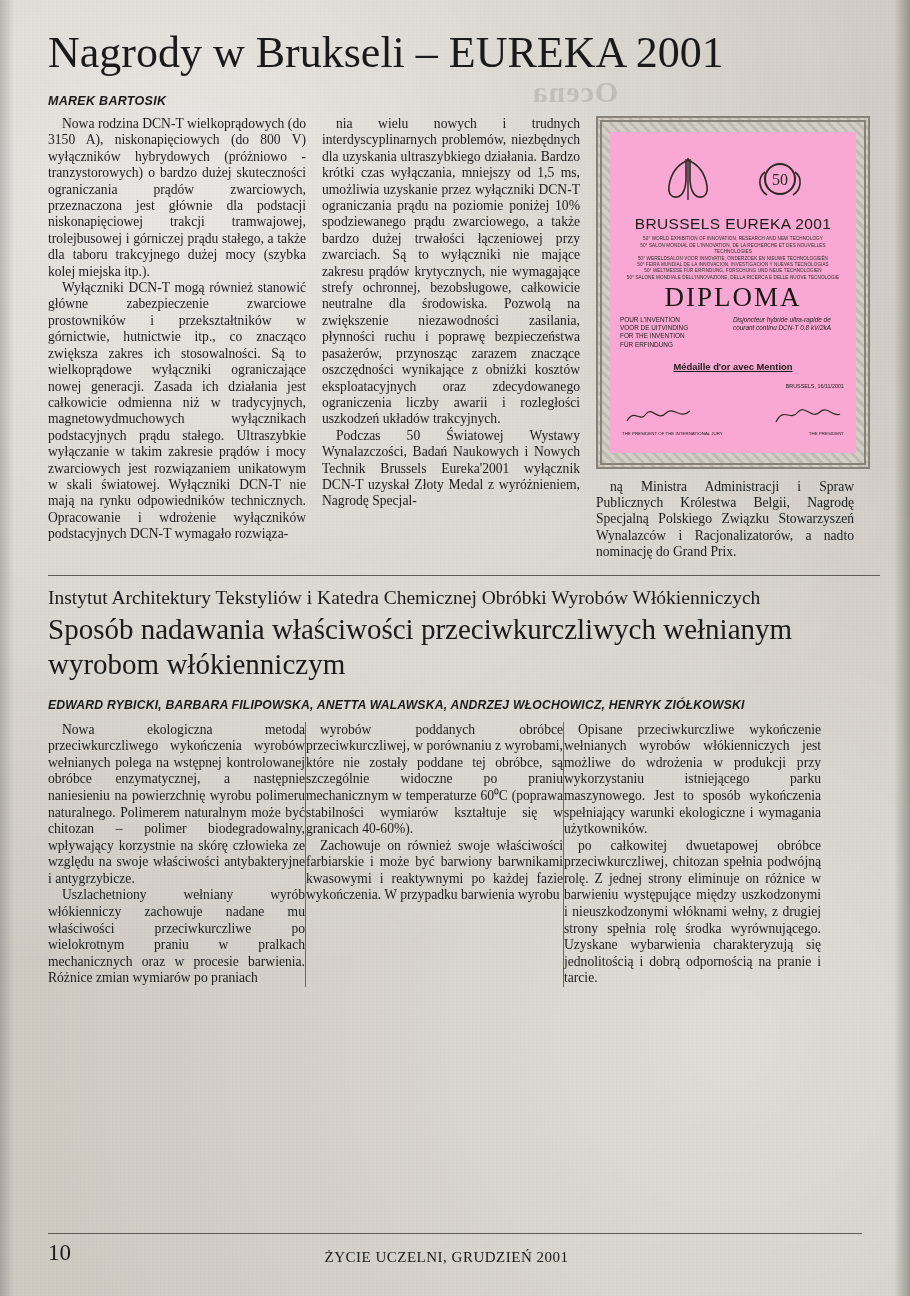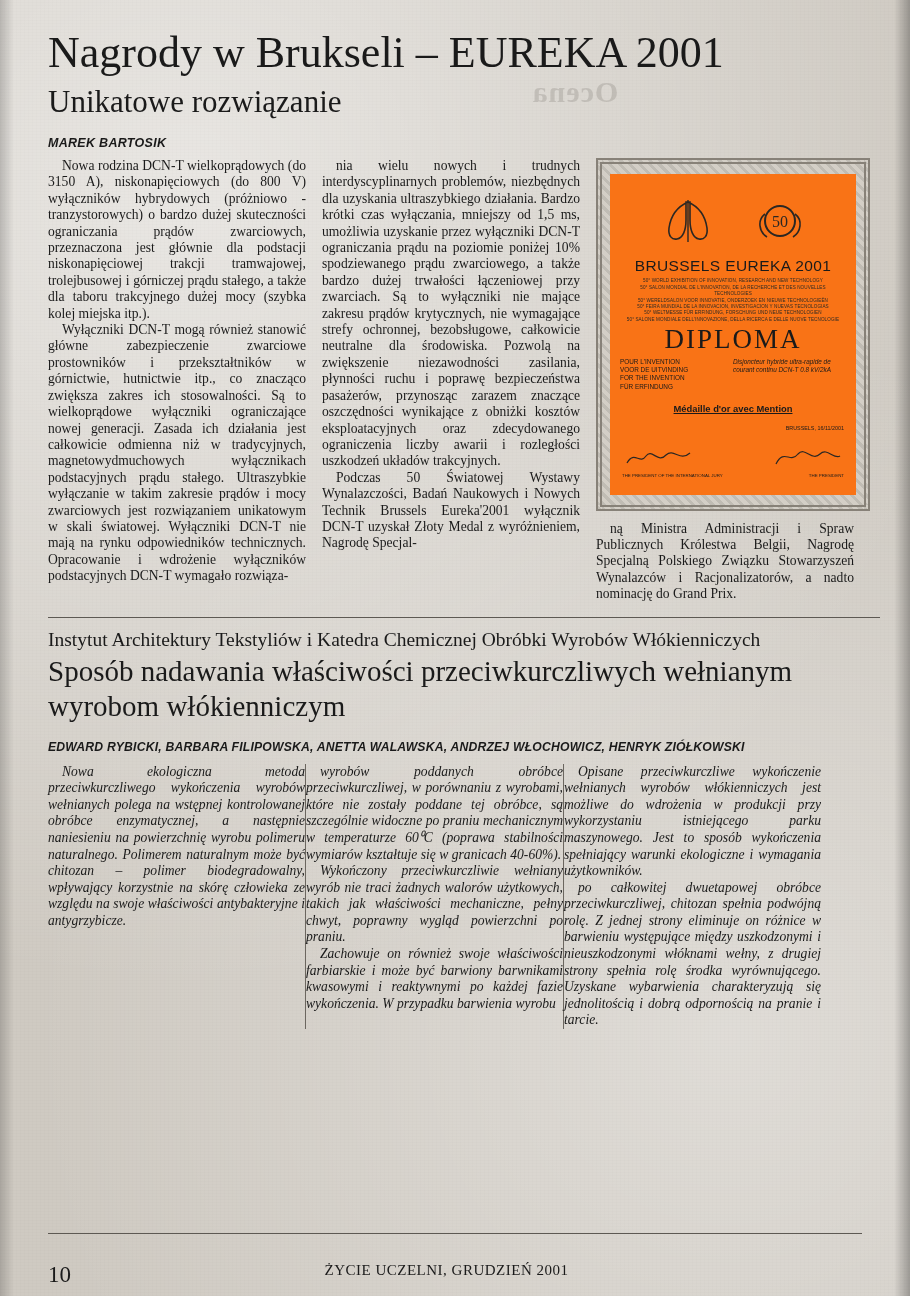--- a/index.html
+++ b/index.html
@@ -95,21 +95,21 @@
   .diploma .frame{
     position:absolute;inset:0;
     border:6px double #7a746b;
     opacity:.85;
     background-image:repeating-linear-gradient(45deg, rgba(0,0,0,.10) 0 3px, rgba(0,0,0,0) 3px 7px);
     background-clip:border-box;
     pointer-events:none;
   }
   .diploma .inner{
     position:relative;
-    background:#f97316;
+    background:#f9a8d4;
     margin:6px;
     padding:8px 6px 10px 6px;
   }
   .dip-emblems{display:flex;justify-content:center;align-items:center;gap:36px;margin:12px 0 10px 0;}
   .emb-wings{width:58px;height:46px;}
   .emb-50{width:54px;height:54px;}
   .dip-brussels{
     font-family:"Liberation Sans", sans-serif;
     font-weight:normal;
     font-size:15.5px;
@@ -171,31 +171,31 @@
     font-size:19.5px;font-weight:400;margin:10px 0 2px 0;line-height:24px;
   }
   .section2 h2.t2{
     font-size:29px;font-weight:400;line-height:35px;margin:2px 0 0 0;
   }
   .authors2{
     font-family:"Liberation Sans", sans-serif;
     font-style:italic;font-weight:bold;font-size:12.2px;
     margin:16px 0 10px 0;letter-spacing:.2px;
   }
-  .cols3b{display:flex;font-style:italic;}
+  .cols3b{display:flex;}
   .colb{
     width:257px;font-size:13.6px;line-height:16.6px;text-align:justify;hyphens:auto;
   }
   .colb p{margin:0;text-indent:14px;}
   .vdiv{
     width:0;border-left:1px solid #6b665f;
   }
   .footer{
-    position:absolute;left:48px;right:48px;bottom:8px;
-    display:flex;align-items:flex-start;margin-top:8px;
+    position:absolute;left:48px;right:48px;bottom:30px;
+    display:flex;align-items:flex-end;margin-top:8px;
   }
   .footer .pno{font-size:23px;}
   .footer .ftxt{
     flex:1;text-align:center;font-size:15px;letter-spacing:.5px;
     padding-right:40px;
   }
   .footer-rule{
     position:absolute;left:48px;right:48px;bottom:62px;border-top:1px solid #5d5953;
   }
   .edge-shadow{
@@ -215,21 +215,20 @@
 <div class="page">
   <div class="grain"></div>
 
   <div class="ghost">
     <div class="g-big">Ocena</div>
   </div>
 
   <div class="content">
 
     <h1 class="main-title">Nagrody w Brukseli – EUREKA 2001</h1>
-    <h2 class="sub-title">Unikatowe rozwiązanie</h2>
     <div class="authors">MAREK BARTOSIK</div>
 
     <div class="cols3">
 
       <div class="col">
         <p class="first">Nowa rodzina DCN-T wielkoprądowych (do 3150 A), niskonapięciowych (do 800 V) wyłączników hybrydowych (próżniowo - tranzystorowych) o bardzo dużej skuteczności ograniczania prądów zwarciowych, przeznaczona jest głównie dla podstacji niskonapięciowej trakcji tramwajowej, trolejbusowej i górniczej prądu stałego, a także dla taboru trakcyjnego dużej mocy (szybka kolej miejska itp.).</p>
         <p>Wyłączniki DCN-T mogą również stanowić główne zabezpieczenie zwarciowe prostowników i przekształtników w górnictwie, hutnictwie itp., co znacząco zwiększa zakres ich stosowalności. Są to wielkoprądowe wyłączniki ograniczające nowej generacji. Zasada ich działania jest całkowicie odmienna niż w tradycyjnych, magnetowydmuchowych wyłącznikach podstacyjnych prądu stałego. Ultraszybkie wyłączanie w takim zakresie prądów i mocy zwarciowych jest rozwiązaniem unikatowym w skali światowej. Wyłączniki DCN-T nie mają na rynku odpowiedników technicznych. Opracowanie i wdrożenie wyłączników podstacyjnych DCN-T wymagało rozwiąza-</p>
       </div>
 
       <div class="col">
@@ -310,25 +309,25 @@
     <hr class="rule">
 
     <div class="section2">
       <h3 class="inst">Instytut Architektury Tekstyliów i Katedra Chemicznej Obróbki Wyrobów Włókienniczych</h3>
       <h2 class="t2">Sposób nadawania właściwości przeciwkurczliwych wełnianym wyrobom włókienniczym</h2>
       <div class="authors2">EDWARD RYBICKI, BARBARA FILIPOWSKA, ANETTA WALAWSKA, ANDRZEJ WŁOCHOWICZ, HENRYK ZIÓŁKOWSKI</div>
 
       <div class="cols3b">
         <div class="colb">
           <p>Nowa ekologiczna metoda przeciwkurczliwego wykończenia wyrobów wełnianych polega na wstępnej kontrolowanej obróbce enzymatycznej, a następnie naniesieniu na powierzchnię wyrobu polimeru naturalnego. Polimerem naturalnym może być chitozan – polimer biodegradowalny, wpływający korzystnie na skórę człowieka ze względu na swoje właściwości antybakteryjne i antygrzybicze.</p>
+          <p>Uszlachetniony wełniany wyrób włókienniczy zachowuje nadane mu właściwości przeciwkurczliwe po wielokrotnym praniu w pralkach mechanicznych oraz w procesie barwienia. Różnice zmian wymiarów po praniach</p>
         </div>
         <div class="vdiv"></div>
         <div class="colb">
           <p>wyrobów poddanych obróbce przeciwkurczliwej, w porównaniu z wyrobami, które nie zostały poddane tej obróbce, są szczególnie widoczne po praniu mechanicznym w temperaturze 60⁰C (poprawa stabilności wymiarów kształtuje się w granicach 40-60%).</p>
-          <p>Wykończony przeciwkurczliwie wełniany wyrób nie traci żadnych walorów użytkowych, takich jak właściwości mechaniczne, pełny chwyt, poprawny wygląd powierzchni po praniu.</p>
           <p>Zachowuje on również swoje właściwości farbiarskie i może być barwiony barwnikami kwasowymi i reaktywnymi po każdej fazie wykończenia. W przypadku barwienia wyrobu</p>
         </div>
         <div class="vdiv"></div>
         <div class="colb">
           <p>Opisane przeciwkurczliwe wykończenie wełnianych wyrobów włókienniczych jest możliwe do wdrożenia w produkcji przy wykorzystaniu istniejącego parku maszynowego. Jest to sposób wykończenia spełniający warunki ekologiczne i wymagania użytkowników.</p>
           <p>po całkowitej dwuetapowej obróbce przeciwkurczliwej, chitozan spełnia podwójną rolę. Z jednej strony eliminuje on różnice w barwieniu występujące między uszkodzonymi i nieuszkodzonymi włóknami wełny, z drugiej strony spełnia rolę środka wyrównującego. Uzyskane wybarwienia charakteryzują się jednolitością i dobrą odpornością na pranie i tarcie.</p>
         </div>
       </div>
     </div>
 

